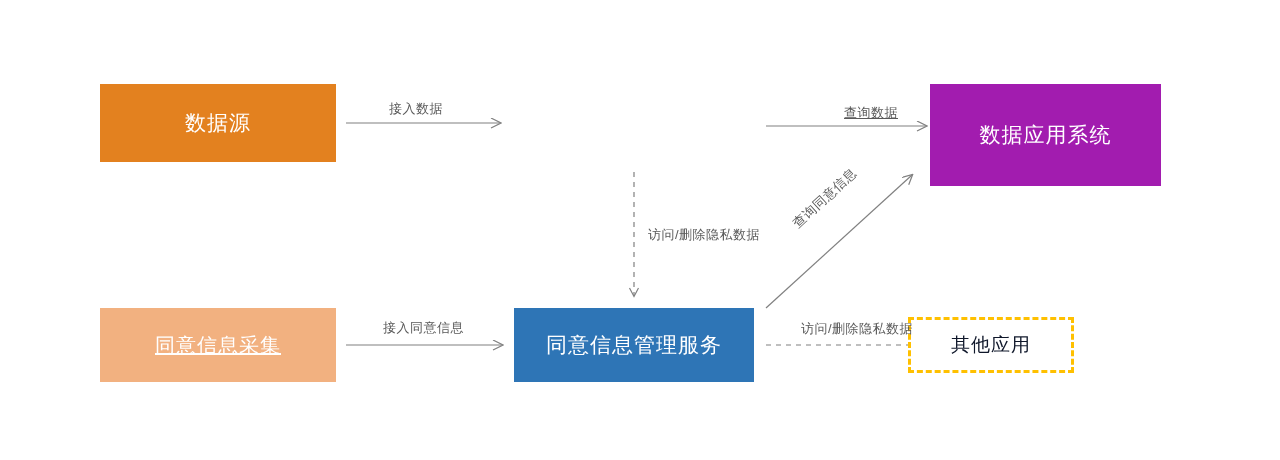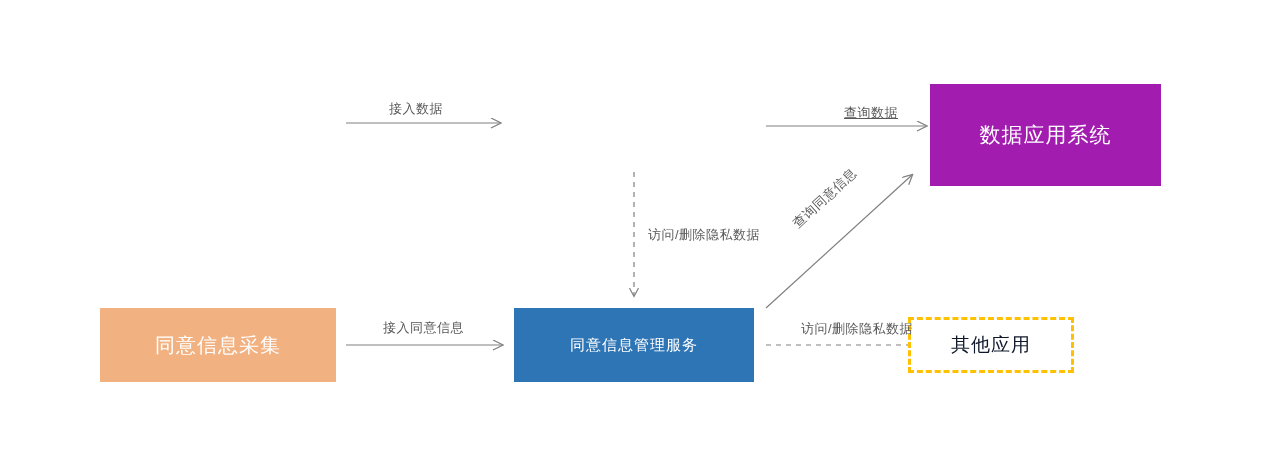--- a/index.html
+++ b/index.html
@@ -47,26 +47,27 @@
     left: 930px; top: 84px; width: 231px; height: 102px;
     background: #a21caf;
     color: #ffffff;
     font-size: 21px;
   }
   #node-consent-collect {
     left: 100px; top: 308px; width: 236px; height: 74px;
     background: #F2B180;
     color: #ffffff;
     font-size: 20px;
+    text-decoration: underline;
   }
   #node-consent-service {
     left: 514px; top: 308px; width: 240px; height: 74px;
     background: #2E75B6;
     color: #ffffff;
-    font-size: 15px;
+    font-size: 21px;
   }
   #node-other-app {
     left: 908px; top: 317px; width: 166px; height: 56px;
     background: #ffffff;
     color: #0f172a;
     border: 3px dashed #FFC000;
     font-size: 19px;
     justify-content: center;
   }
 
@@ -130,20 +131,23 @@
 
     <g>
       <line x1="346" y1="345" x2="502" y2="345" stroke="#808080" stroke-width="1.2" marker-end="url(#arrow-open)"></line>
     </g>
 
     <g>
       <line x1="766" y1="345" x2="955" y2="345" stroke="#808080" stroke-width="1.2" stroke-dasharray="5,5" marker-end="url(#arrow-open)"></line>
     </g>
   </svg>
 
+  <div class="node" id="node-data-source">
+    <span class="node-label">数据源</span>
+  </div>
 
 
   <div class="node" id="node-data-app-system">
     <span class="node-label">数据应用系统</span>
   </div>
 
   <div class="node" id="node-consent-collect">
     <span class="node-label">同意信息采集</span>
   </div>
 

